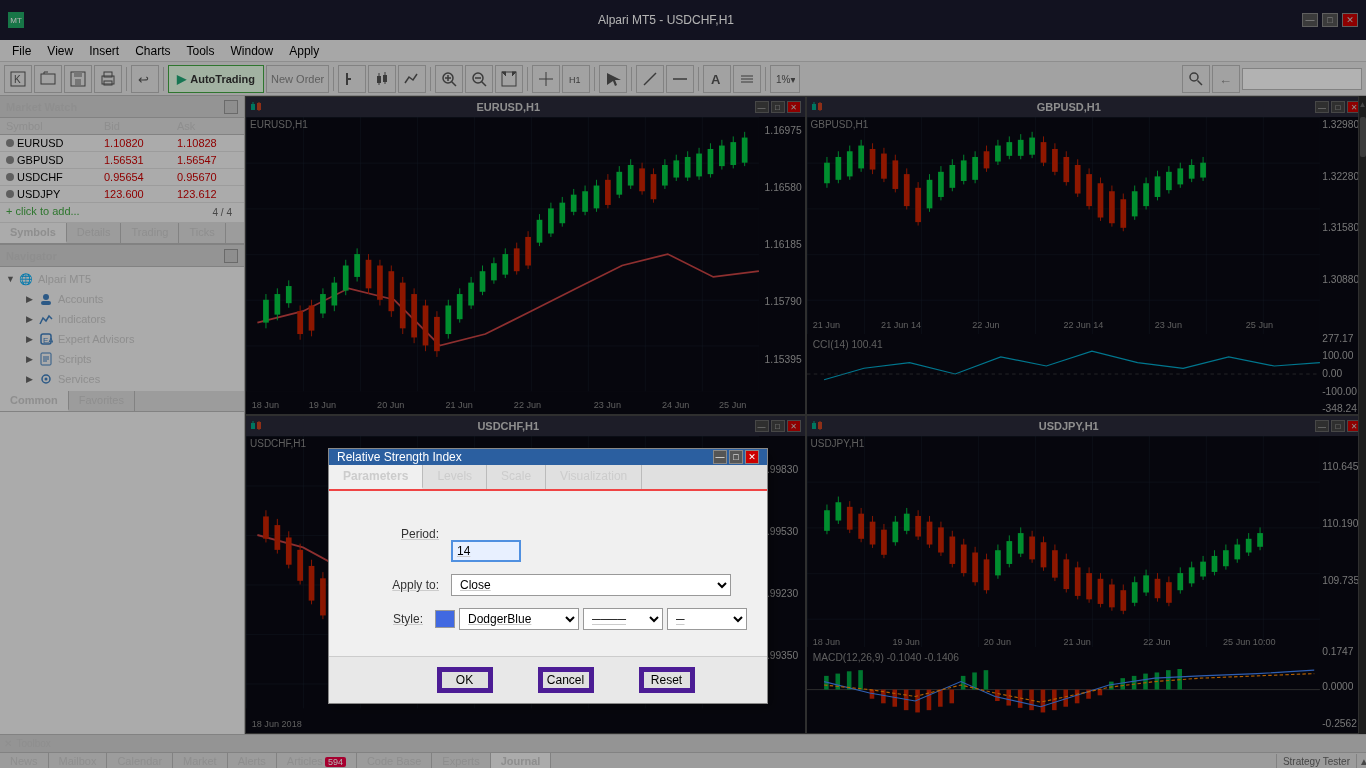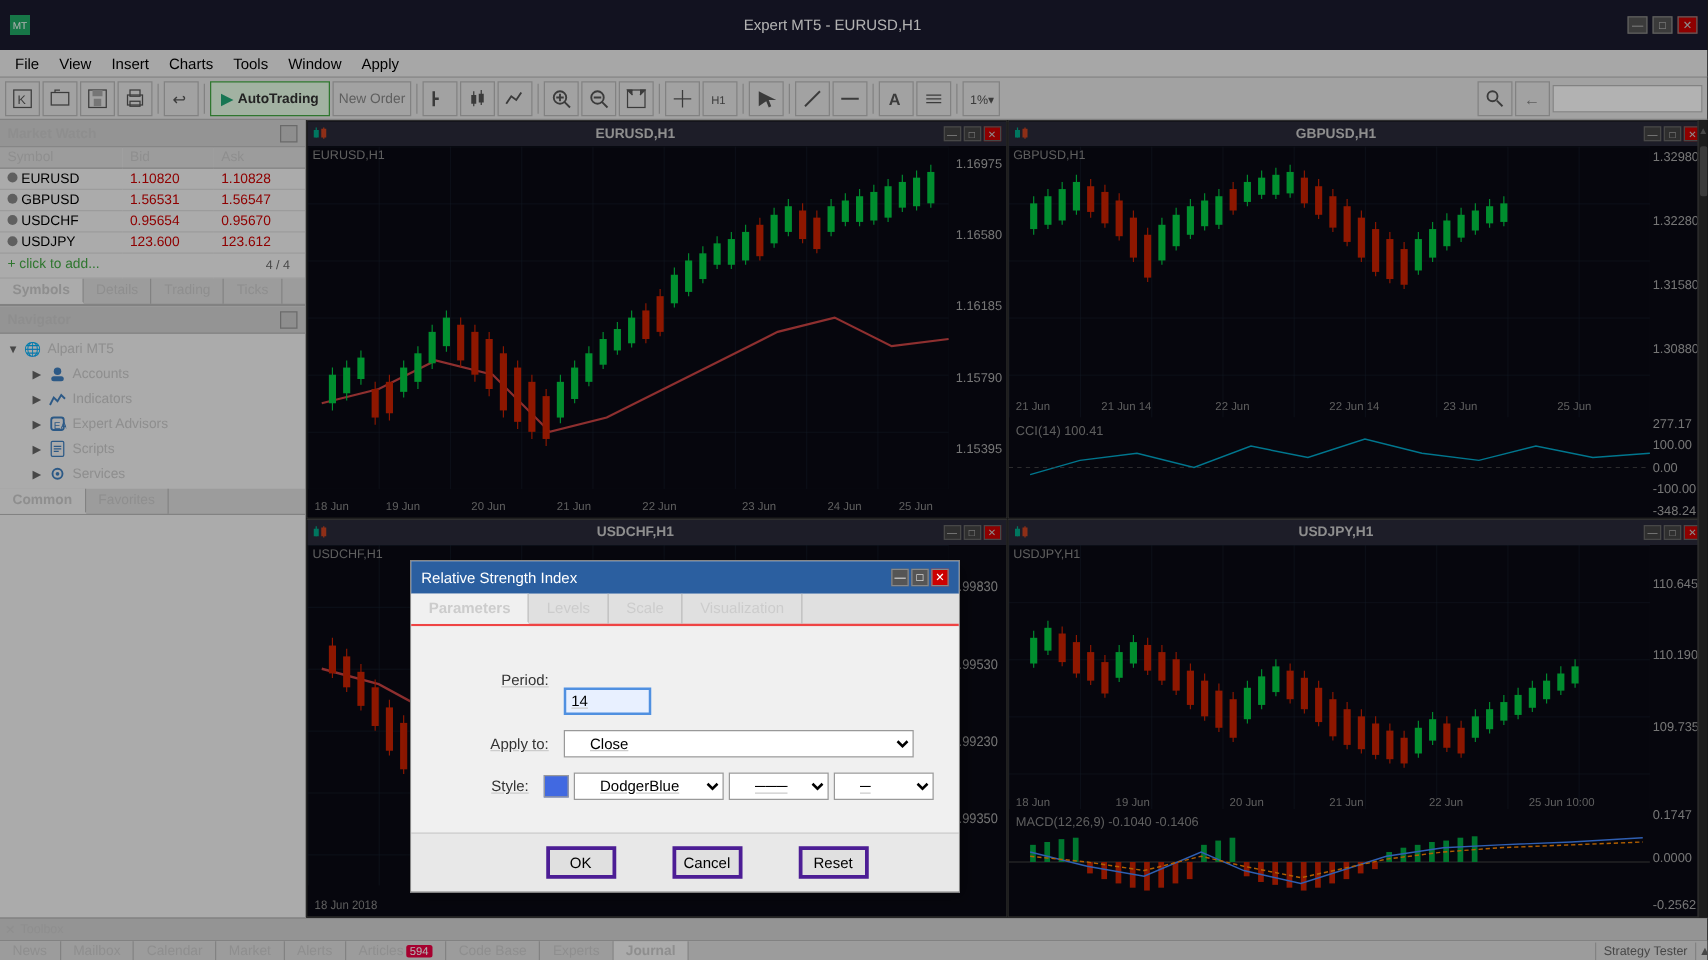--- a/index.html
+++ b/index.html
@@ -81,47 +81,47 @@
     .bottom-tab.active { background: #f5f5f5; font-weight: bold; }
     .bottom-tab .badge { background: #e04; color: #fff; border-radius: 2px; padding: 0 3px; font-size: 9px; margin-left: 2px; }
     #log-table { width: 100%; border-collapse: collapse; overflow-y: auto; }
     #log-table th { background: #e8e8e8; padding: 1px 6px; text-align: left; border-bottom: 1px solid #ccc; font-size: 11px; font-weight: normal; }
     #log-table td { padding: 1px 6px; border-bottom: 1px solid #ececec; font-size: 11px; color: #333; }
     #log-table tr:nth-child(even) { background: #f8f8f8; }
 
     
     #modal-overlay { position: fixed; top: 0; left: 0; width: 100%; height: 100%; background: rgba(0,0,0,0.3); z-index: 100; display: flex; align-items: center; justify-content: center; }
     #modal { background: #f0f0f0; border: 1px solid #888; box-shadow: 4px 4px 12px rgba(0,0,0,0.4); width: 440px; font-size: 12px; }
-    #modal-titlebar { background: #2b5fa0; color: #fff; height: 26px; display: flex; align-items: center; justify-content: space-between; padding: 0 8px; font-size: 12px; }
+    #modal-titlebar { background: #2b5fa0; color: #fff; height: 16px; display: flex; align-items: center; justify-content: space-between; padding: 0 8px; font-size: 12px; }
     #modal-titlebar .modal-win-btns { display: flex; gap: 2px; }
     .modal-btn { width: 14px; height: 14px; background: #555; border: 1px solid #888; cursor: pointer; font-size: 9px; display: flex; align-items: center; justify-content: center; color: #fff; }
     .modal-btn.close { background: #c00; color: #fff; }
     #modal-tabs { display: flex; background: #e0e0e0; border-bottom: 2px solid #ef4444; }
     .modal-tab { padding: 4px 14px; cursor: pointer; font-size: 12px; border-right: 1px solid #bbb; }
     .modal-tab.active { background: #f0f0f0; border-bottom: 2px solid #f0f0f0; font-weight: bold; }
     #modal-body { padding: 14px 20px; background: #f0f0f0; text-decoration: underline; }
     .form-row { display: flex; align-items: center; margin-bottom: 12px; }
     .form-label { width: 90px; text-align: right; margin-right: 12px; color: #333; font-size: 12px; }
     .form-input { height: 22px; border: 1px solid #999; background: #fff; padding: 0 4px; font-size: 12px; }
     .form-input.num { width: 70px; background: #e8f0ff; border: 2px solid #5090e0; margin-top: 35px; }
-    .form-select { height: 22px; border: 1px solid #999; background: #fff; padding: 0 16px; font-size: 12px; cursor: pointer; }
+    .form-select { height: 22px; border: 1px solid #999; background: #fff; padding: 0 4px; font-size: 12px; cursor: pointer; }
     .form-select-wide { width: 280px; }
     .style-row { display: flex; align-items: center; gap: 4px; }
     .color-box { width: 20px; height: 18px; background: #4169e1; border: 1px solid #999; cursor: pointer; }
     #modal-footer { display: flex; justify-content: center; gap: 10px; padding: 10px; border-top: 1px solid #ccc; background: #e8e8e8; }
-    .modal-footer-btn { width: 56px; height: 26px; background: #e0e0e0; border: 3px solid #4c1d95; cursor: pointer; font-size: 12px; display: flex; align-items: center; justify-content: center; margin-left: 35px; }
+    .modal-footer-btn { width: 56px; height: 26px; background: #e0e0e0; border: 5px solid #4c1d95; cursor: pointer; font-size: 12px; display: flex; align-items: center; justify-content: center; margin-left: 35px; }
   </style>
 </head>
 <body>
 
 <div id="titlebar">
   <div style="display:flex;align-items:center;">
     <div style="width:16px;height:16px;background:#2a6;margin-right:6px;font-size:8px;display:flex;align-items:center;justify-content:center;color:#fff;">MT</div>
   </div>
-  <div class="title">Expert MT5 - EURUSD,H1</div>
+  <div class="title">Alpari MT5 - USDCHF,H1</div>
   <div class="win-controls">
     <div class="win-btn">—</div>
     <div class="win-btn">□</div>
     <div class="win-btn close">✕</div>
   </div>
 </div>
 
 <div id="menubar">
   <span class="menu-item">File</span>
   <span class="menu-item">View</span>

